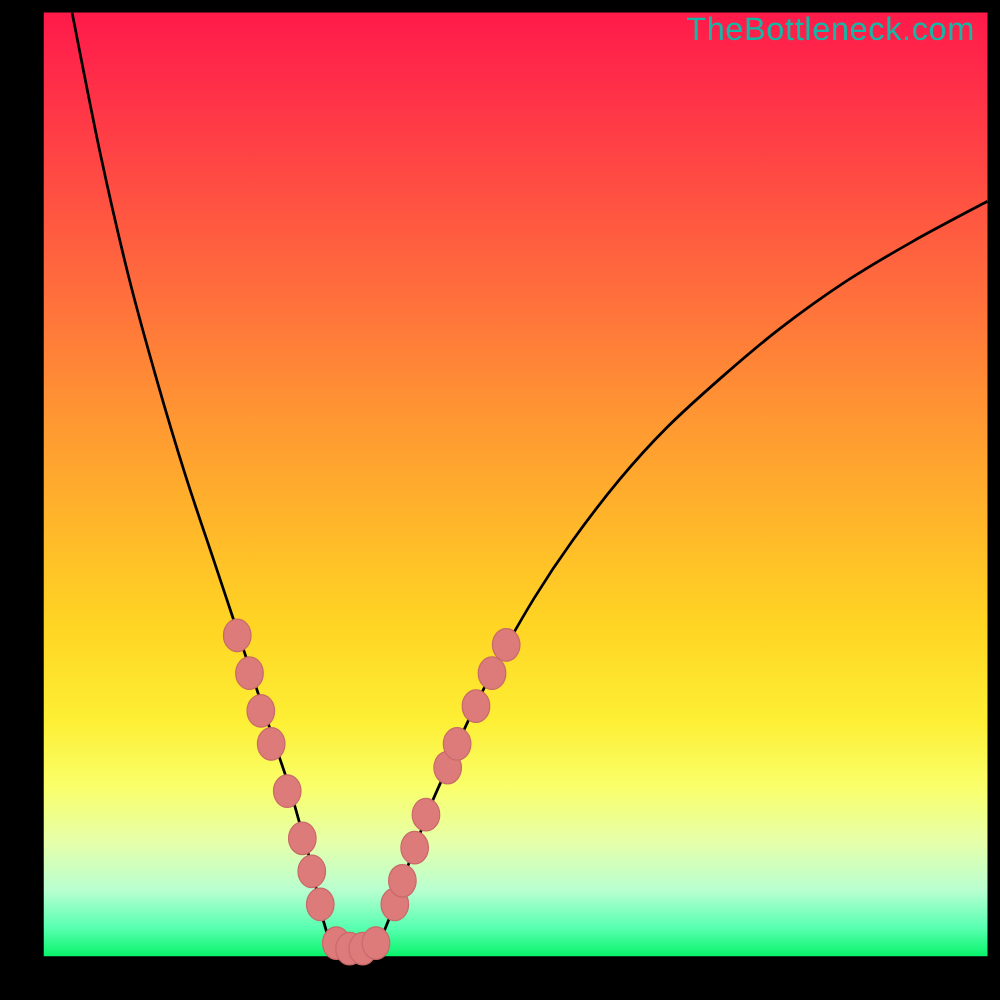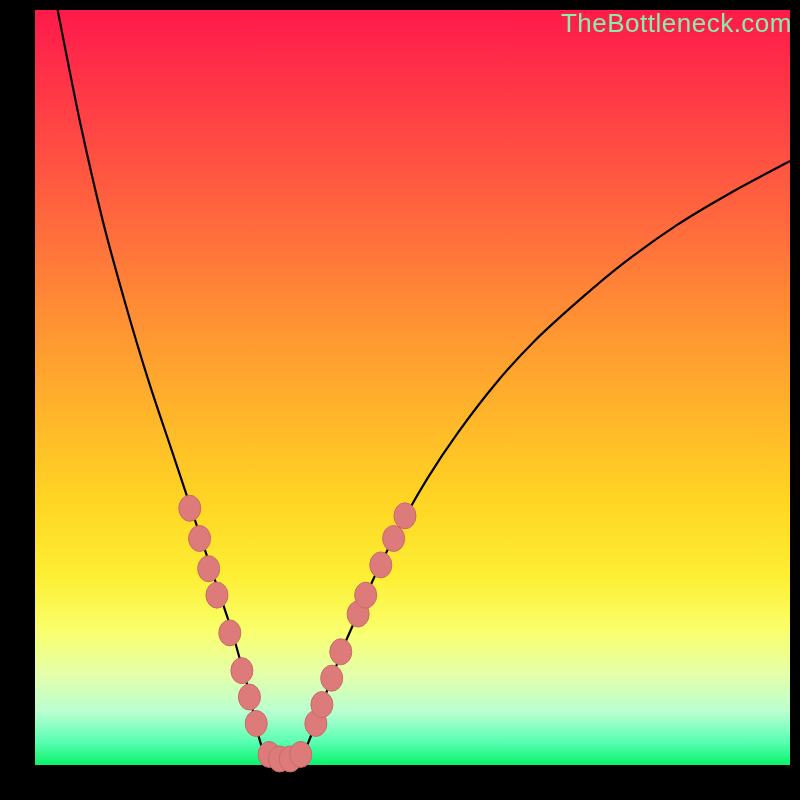--- a/index.html
+++ b/index.html
@@ -30,22 +30,22 @@
       #faff6a 82%,
       #e5ffab 88%,
       #b8ffd0 93%,
       #58ffb0 97%,
       #09f36a 100%
     );
   }
   .watermark {
     position: absolute;
     top: 8px;
-    right: 8px;
-    color: #86efac;
+    right: 20px;
+    color: #14b8a6;
     font-size: 26px;
     letter-spacing: 0.5px;
     font-weight: 400;
     user-select: none;
   }
   svg.plot {
     position: absolute;
     left: 0;
     top: 0;
     width: 755px;

